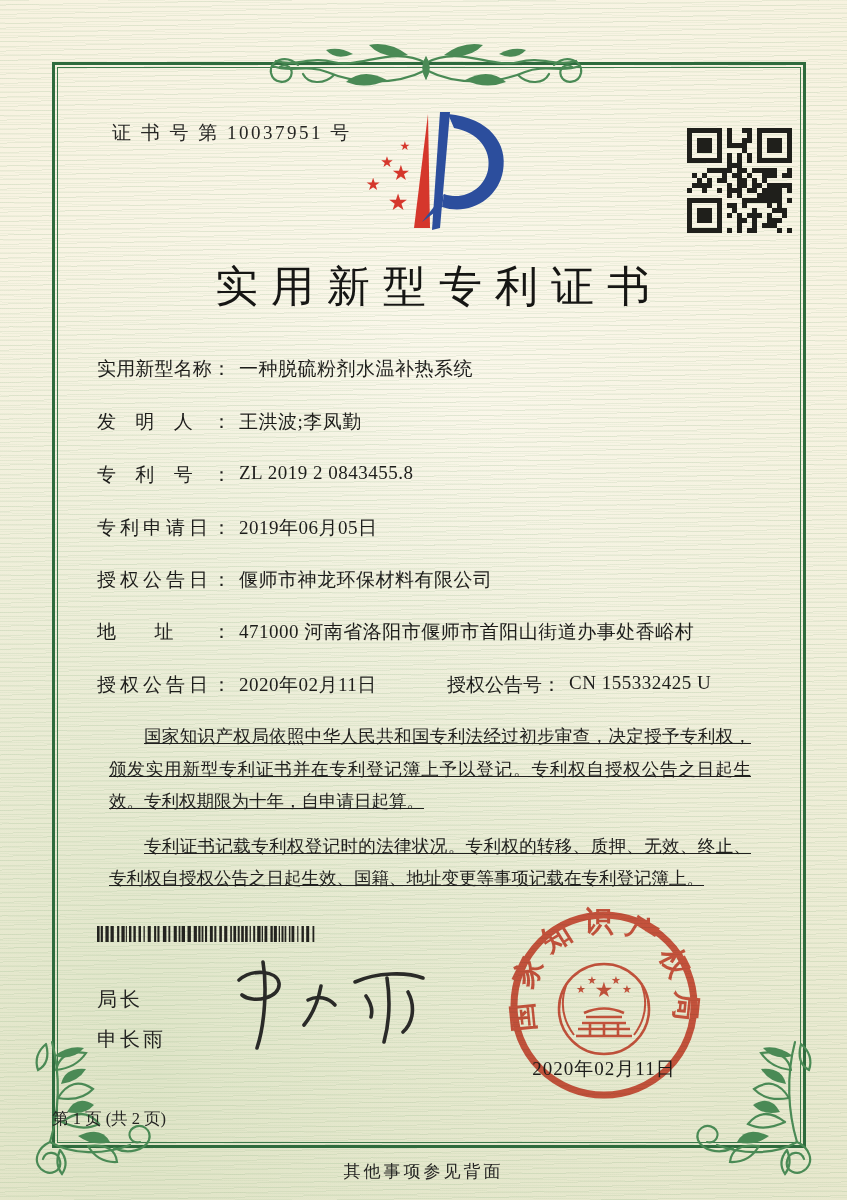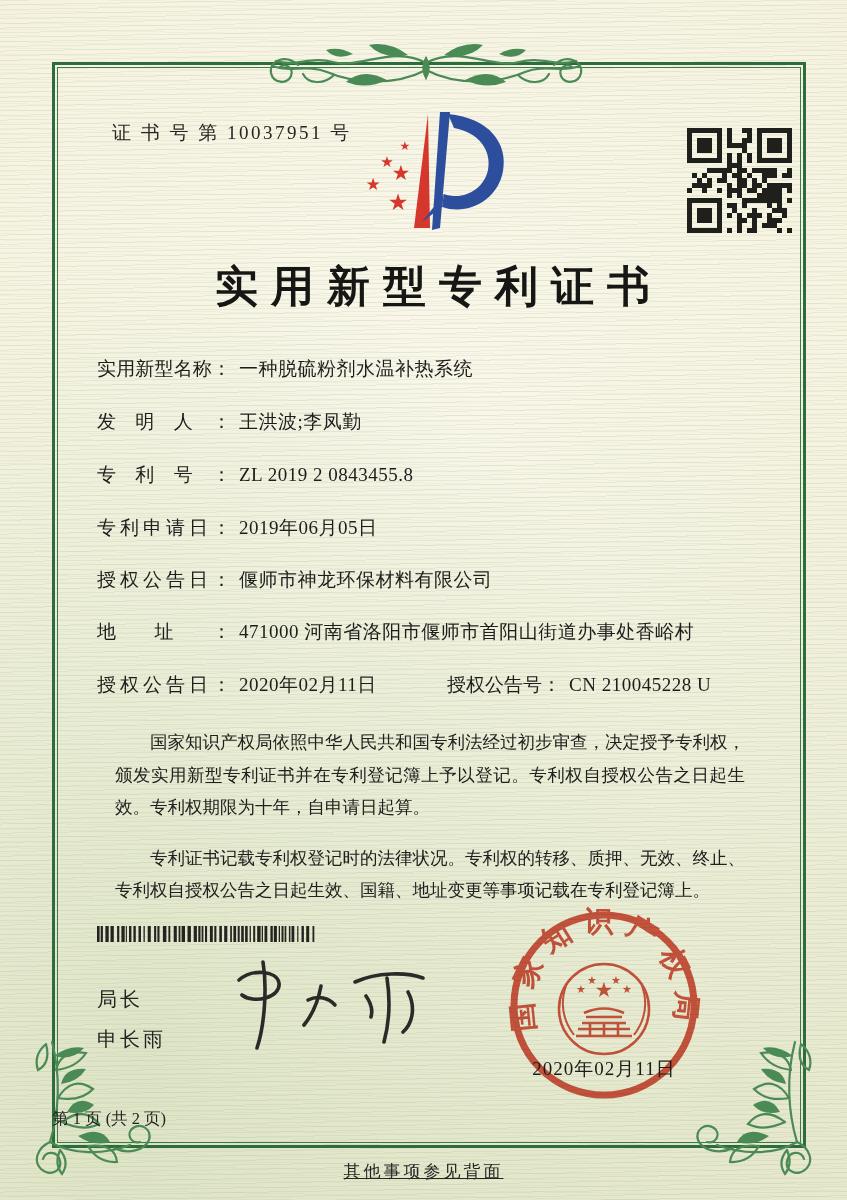--- a/index.html
+++ b/index.html
@@ -31,42 +31,42 @@
   .orn{position:absolute; z-index:2; pointer-events:none;}
   .orn-top{left:256px; top:28px;}
   .orn-bl{left:16px; top:1026px;}
   .orn-br{left:681px; top:1026px; transform:scaleX(-1);}
   .layer{position:absolute; z-index:3;}
 
   .cert-no{left:88px; top:120px; font-size:19px; letter-spacing:2.5px; color:#262624;margin-left:24px;}
   .logo{left:342px; top:106px;}
   .qr{left:687px; top:128px; width:105px; height:105px;}
   .title{left:52px; top:258px; width:748px; text-align:center;
-    font-size:43px; font-weight:bold; letter-spacing:13px; padding-left:13px; color:#161614;}
+    font-size:43px; font-weight:normal; letter-spacing:13px; padding-left:13px; color:#161614;}
 
   .fields{left:97px; top:356px; width:690px; font-size:19px;}
-  .frow{position:absolute; left:0; display:flex; white-space:nowrap;align-items:center;}
+  .frow{position:absolute; left:0; display:flex; white-space:nowrap;}
   .flabel{display:inline-block; width:134px; text-align:justify; text-align-last:justify; flex:none;}
   .fvalue{margin-left:8px; letter-spacing:.5px;}
   .grant-date-value{width:208px; flex:none;}
   .glabel{flex:none;}
 
   .paras{left:97px; top:708px; width:666px; font-size:17.5px; line-height:1.86;
     text-align:justify; color:#20201e;}
-  .paras p{margin:18px; text-indent:2em;}
+  .paras p{margin:12px; text-indent:2em;text-decoration:underline;}
 
   .barcode{left:97px; top:926px; width:224px; height:16px;}
   .director{left:97px; font-size:20px; letter-spacing:3px; color:#242422;font-family:Liberation Mono, monospace;}
   .sig{left:205px; top:952px;}
   .seal{left:504px; top:905px; width:200px; height:200px; opacity:.85; mix-blend-mode:multiply;}
   .seal-date{left:500px; top:1056px; width:208px; text-align:center; font-size:19px;
     letter-spacing:1px; z-index:4; color:#1b1b19;}
   .page-info{left:52px; top:1108px; width:748px; text-align:left; font-size:16.5px; color:#242422;}
   .footer-note{left:0; top:1160px; width:847px; text-align:center; font-size:17px;
-    letter-spacing:3px; color:#242422;text-decoration:underline;}
+    letter-spacing:3px; color:#242422;}
 </style>
 </head>
 <body>
 
 <div class="page">
 
   <div class="frame"></div>
 
   <svg class="orn orn-top" width="340" height="70" viewBox="0 0 340 70">
     <g id="orn-half" fill="none" stroke="#4a8a55" stroke-width="2.2" stroke-linecap="round">
@@ -398,21 +398,21 @@
       <span class="fvalue">偃师市神龙环保材料有限公司</span>
     </div>
     <div class="frow" style="top:263px">
       <span class="flabel">地址：</span>
       <span class="fvalue">471000 河南省洛阳市偃师市首阳山街道办事处香峪村</span>
     </div>
     <div class="frow" style="top:316px">
       <span class="flabel">授权公告日：</span>
       <span class="fvalue grant-date-value">2020年02月11日</span>
       <span class="glabel">授权公告号：</span>
-      <span class="fvalue">CN 210045228 U</span>
+      <span class="fvalue">CN 155332425 U</span>
     </div>
   </div>
 
   <div class="layer paras">
     <p>国家知识产权局依照中华人民共和国专利法经过初步审查，决定授予专利权，颁发实用新型专利证书并在专利登记簿上予以登记。专利权自授权公告之日起生效。专利权期限为十年，自申请日起算。</p>
     <p>专利证书记载专利权登记时的法律状况。专利权的转移、质押、无效、终止、专利权自授权公告之日起生效、国籍、地址变更等事项记载在专利登记簿上。</p>
   </div>
 
   <div class="layer barcode"><svg width="224" height="16" fill="#23231f">
         <rect x="0.0" y="0" width="2.6" height="16"></rect>

